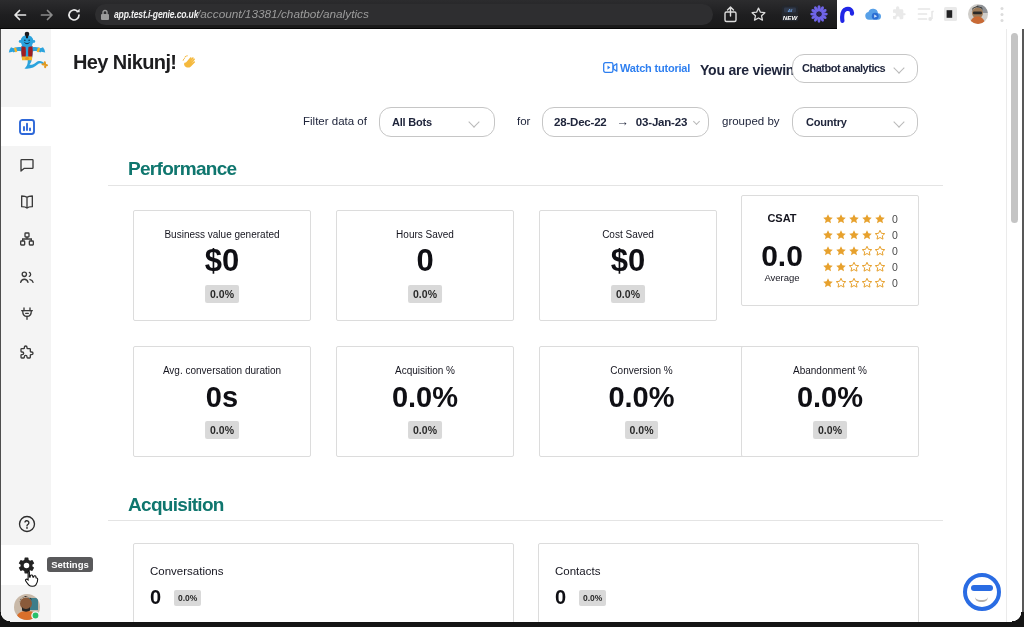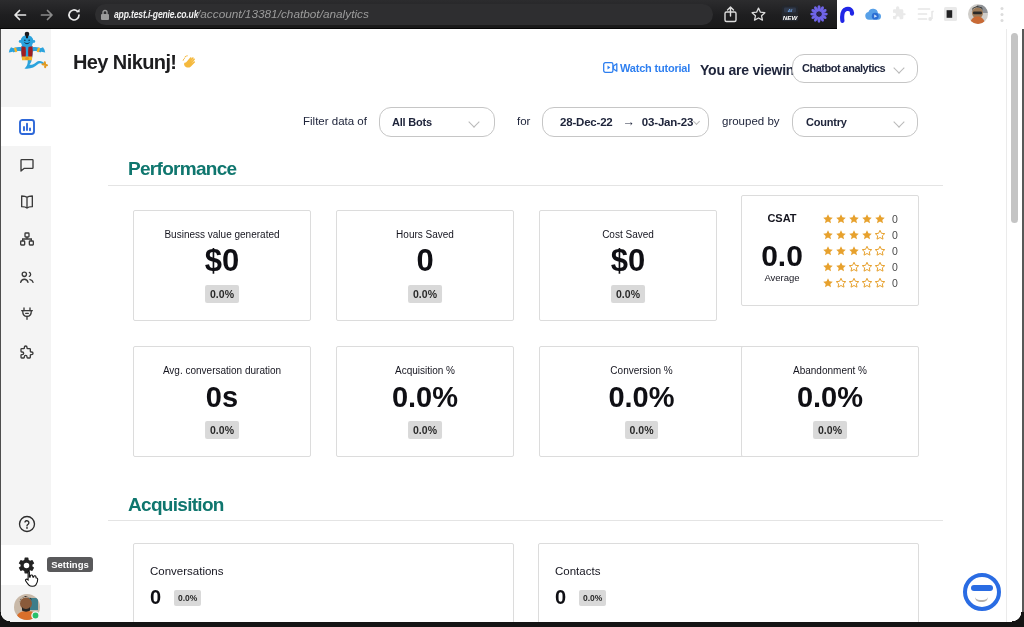--- a/index.html
+++ b/index.html
@@ -301,21 +301,21 @@
         <path d="M10.5 4l3.3-2.2v7.4L10.5 7z" stroke="#2e7ff0" stroke-width="1.3" fill="none" stroke-linejoin="round"></path>
         <path d="M4.5 3.4l2.8 2.1-2.8 2.1z" fill="#2e7ff0"></path>
       </svg>
     <div class="toplink" style="left:569px">Watch tutorial</div>
     <div class="viewing" style="left:649px">You are viewing</div>
     <div class="selbox" style="left:741px;top:25px;width:126px;height:29px;line-height:27px;padding-left:9px;letter-spacing:-0.5px">Chatbot analytics<div class="chev" style="right:14px;top:9px"></div></div>
 
     <div class="flabel" style="left:252px;top:86px">Filter data of</div>
     <div class="selbox" style="left:328px;top:78px;width:116px;height:30px;line-height:28px;padding-left:12px">All Bots<div class="chev" style="right:16px;top:10px"></div></div>
     <div class="flabel" style="left:466px;top:86px">for</div>
-    <div class="selbox" style="left:491px;top:78px;width:167px;height:30px;line-height:28px;padding-left:17px;font-size:11.5px">28-Dec-22<span style="display:inline-block;margin:0 7px 0 10px;font-weight:normal;font-size:12.5px;color:#20263c">→</span>03-Jan-23<div class="chev" style="right:9px;top:11px;width:5px;height:5px"></div></div>
+    <div class="selbox" style="left:491px;top:78px;width:167px;height:30px;line-height:28px;padding-left:11px;font-size:11.5px">28-Dec-22<span style="display:inline-block;margin:0 7px 0 10px;font-weight:normal;font-size:12.5px;color:#20263c">→</span>03-Jan-23<div class="chev" style="right:9px;top:11px;width:5px;height:5px"></div></div>
     <div class="flabel" style="left:671px;top:86px">grouped by</div>
     <div class="selbox" style="left:741px;top:78px;width:126px;height:30px;line-height:28px;padding-left:13px">Country<div class="chev" style="right:14px;top:10px"></div></div>
 
     <h2 class="sect" style="left:58px;top:130px">Performance</h2>
     <div class="divider" style="left:57px;top:156px;width:835px"></div>
 
     <div class="card" style="left:82px;top:181px;width:178px;height:111px">
       <div class="ct" style="top:18px">Business value generated</div>
       <div class="cv" style="top:32px;font-size:31px">$0</div>
       <div class="badge" style="top:74px">0.0%</div>

